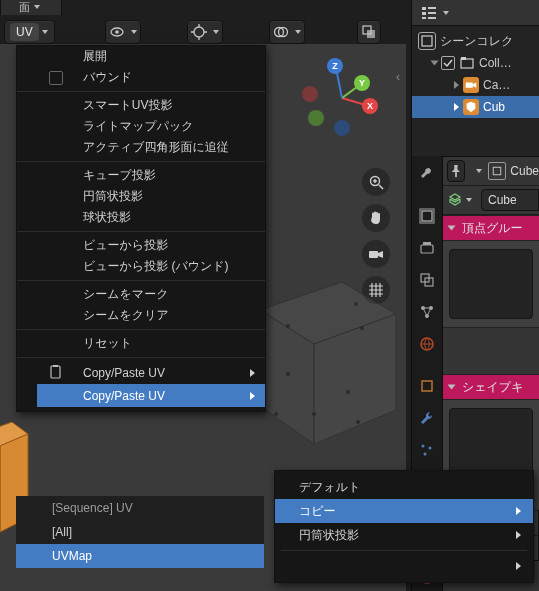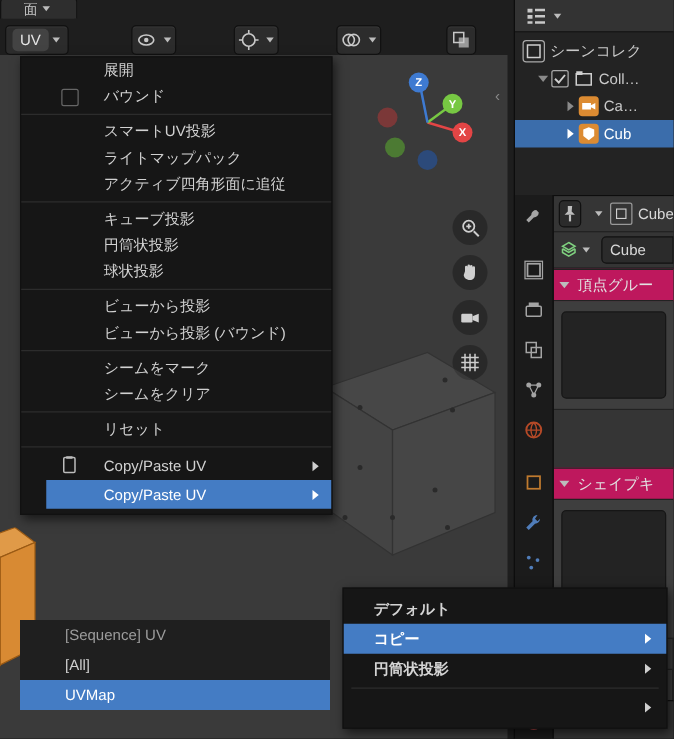--- a/index.html
+++ b/index.html
@@ -39,21 +39,21 @@
   .menu-row.short{height:21px;}
   .menu-sep{height:1px;background:#2c2c2c;margin:3px 0;}
   .menu-row .chk{position:absolute;left:12px;top:4px;width:12px;height:12px;border:1px solid #666;border-radius:2px;}
   .menu-row .ic{position:absolute;left:11px;top:3px;width:15px;height:15px;}
   .menu-row .sub{position:absolute;right:10px;top:8px;border-top:4px solid transparent;border-bottom:4px solid transparent;border-left:5px solid #cfcfcf;}
   .menu-row.hl{background:var(--blue);color:#fff;}
   .menu-row.hl .sub{border-left-color:#fff;}
   .menu-below{position:absolute;left:16px;top:496px;width:248px;z-index:5;}
   .hidden-row{height:24px;display:flex;align-items:center;padding-left:36px;font-size:12px;position:relative;}
   .submenu{position:absolute;left:274px;top:470px;width:258px;background:#161616;border:1px solid #111;box-shadow:2px 3px 8px rgba(0,0,0,.6);z-index:6;padding:4px 0;}
-  .sub-row{height:24px;display:flex;align-items:center;padding-left:24px;font-size:12px;position:relative;color:#d4d4d4;font-weight:bold;}
+  .sub-row{height:24px;display:flex;align-items:center;padding-left:24px;font-size:12px;position:relative;color:#d4d4d4;}
   .sub-row .sub{position:absolute;right:12px;top:8px;border-top:4px solid transparent;border-bottom:4px solid transparent;border-left:5px solid #cfcfcf;}
   .sub-row.hl{background:var(--blue);color:#fff;}
   .sub-row.hl .sub{border-left-color:#fff;}
   .iconcol{position:absolute;left:411px;top:156px;width:30px;bottom:0;background:#1b1b1b;border-left:1px solid #0d0d0d;border-right:1px solid #0d0d0d;}
   .iconcol .tab{width:28px;height:28px;margin:4px 1px;border-radius:3px;display:flex;align-items:center;justify-content:center;position:relative;}
   .iconcol .tab.active{background:#425f83;}
   .iconcol .tab svg{opacity:.85;}
   .outliner{position:absolute;left:411px;top:0;right:0;height:156px;background:#232323;border-left:1px solid #0d0d0d;}
   .out-hdr{height:25px;background:#333;border-bottom:1px solid #111;display:flex;align-items:center;padding-left:6px;}
   .tree{padding-top:4px;}

